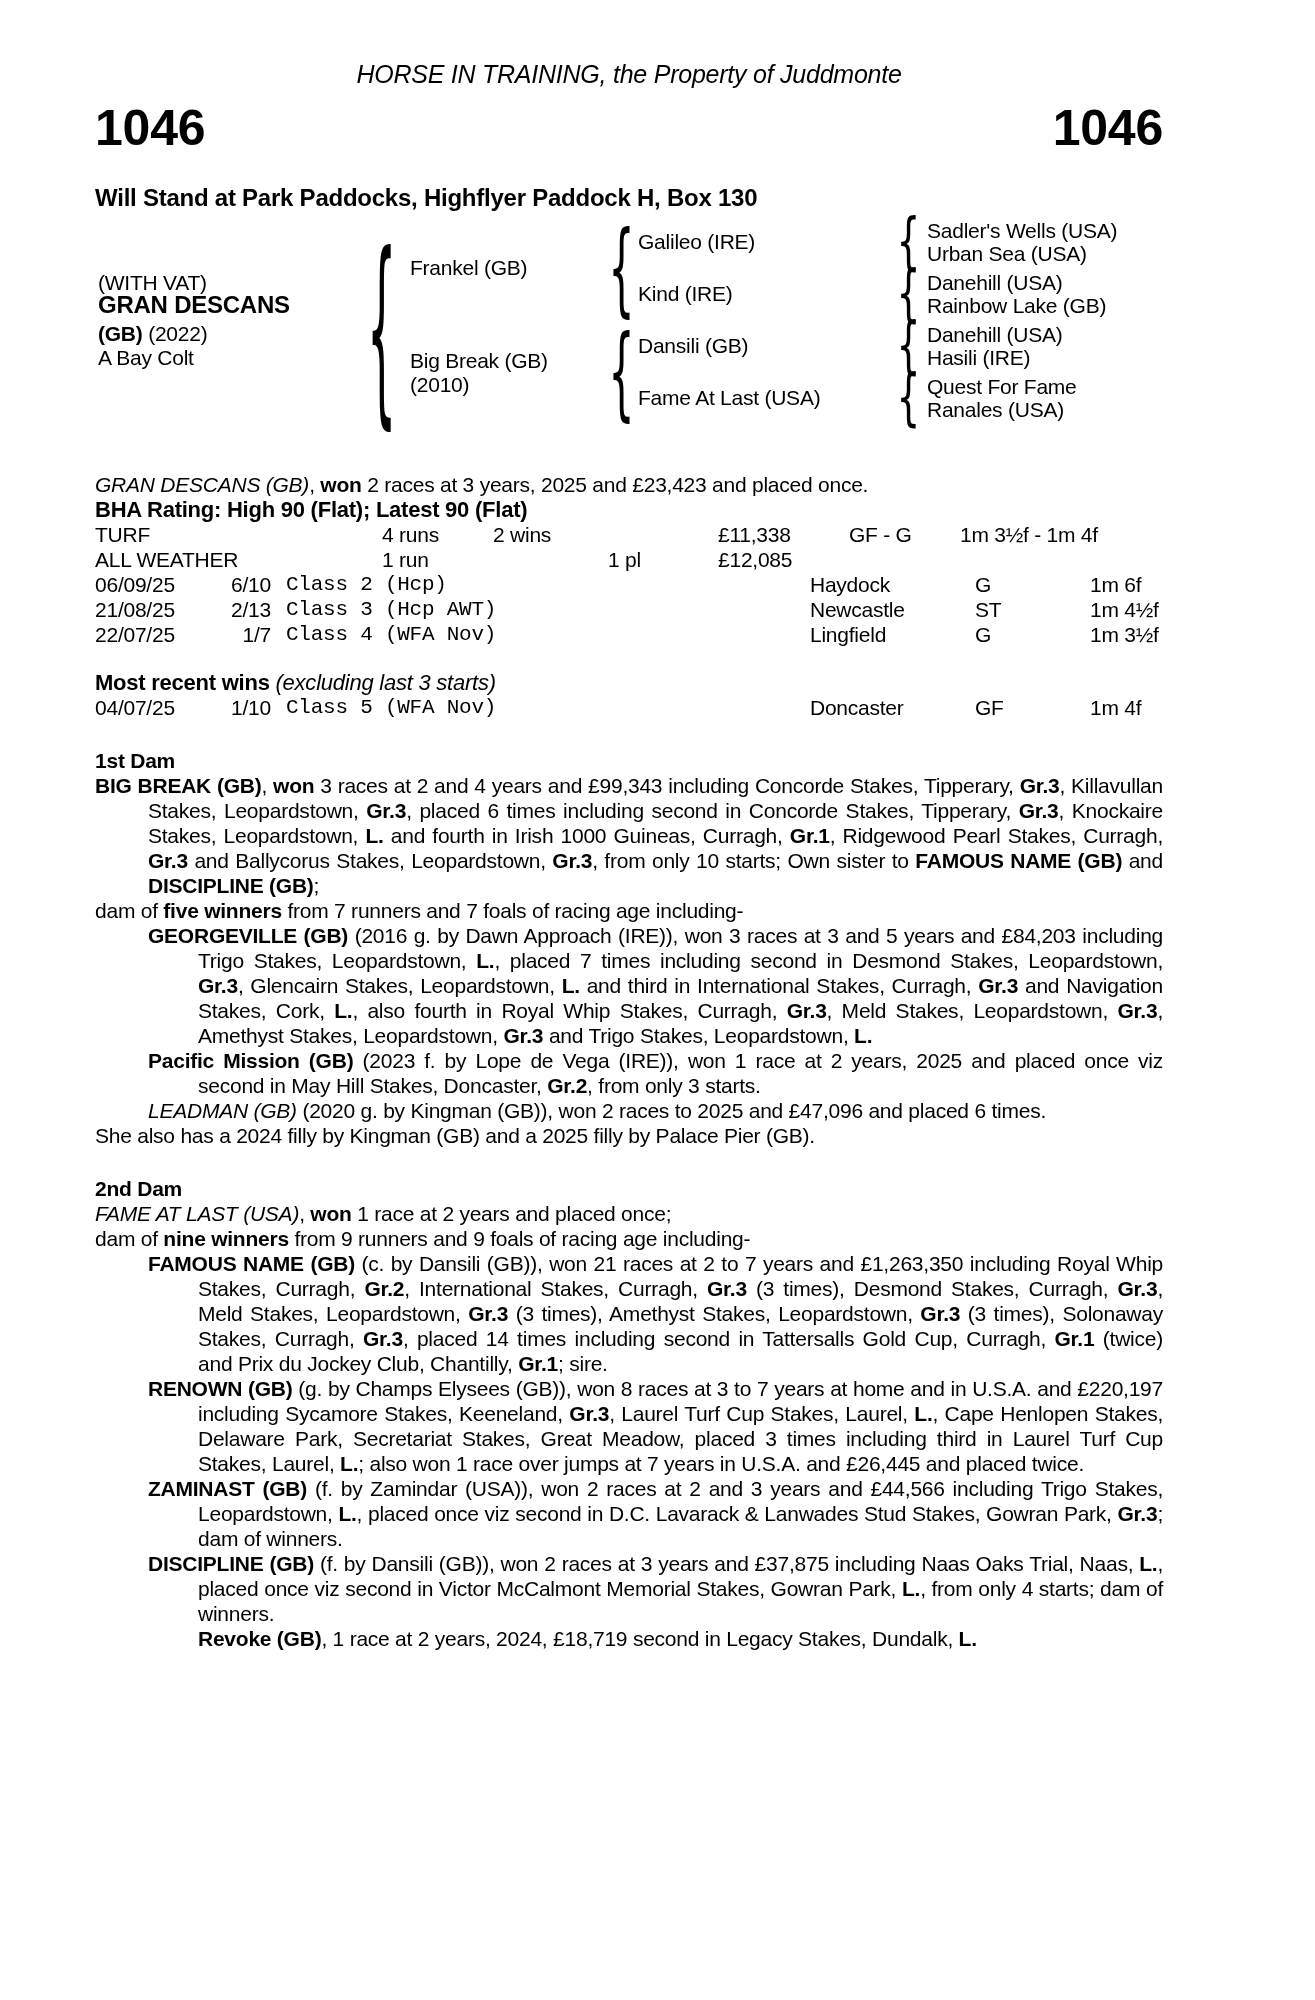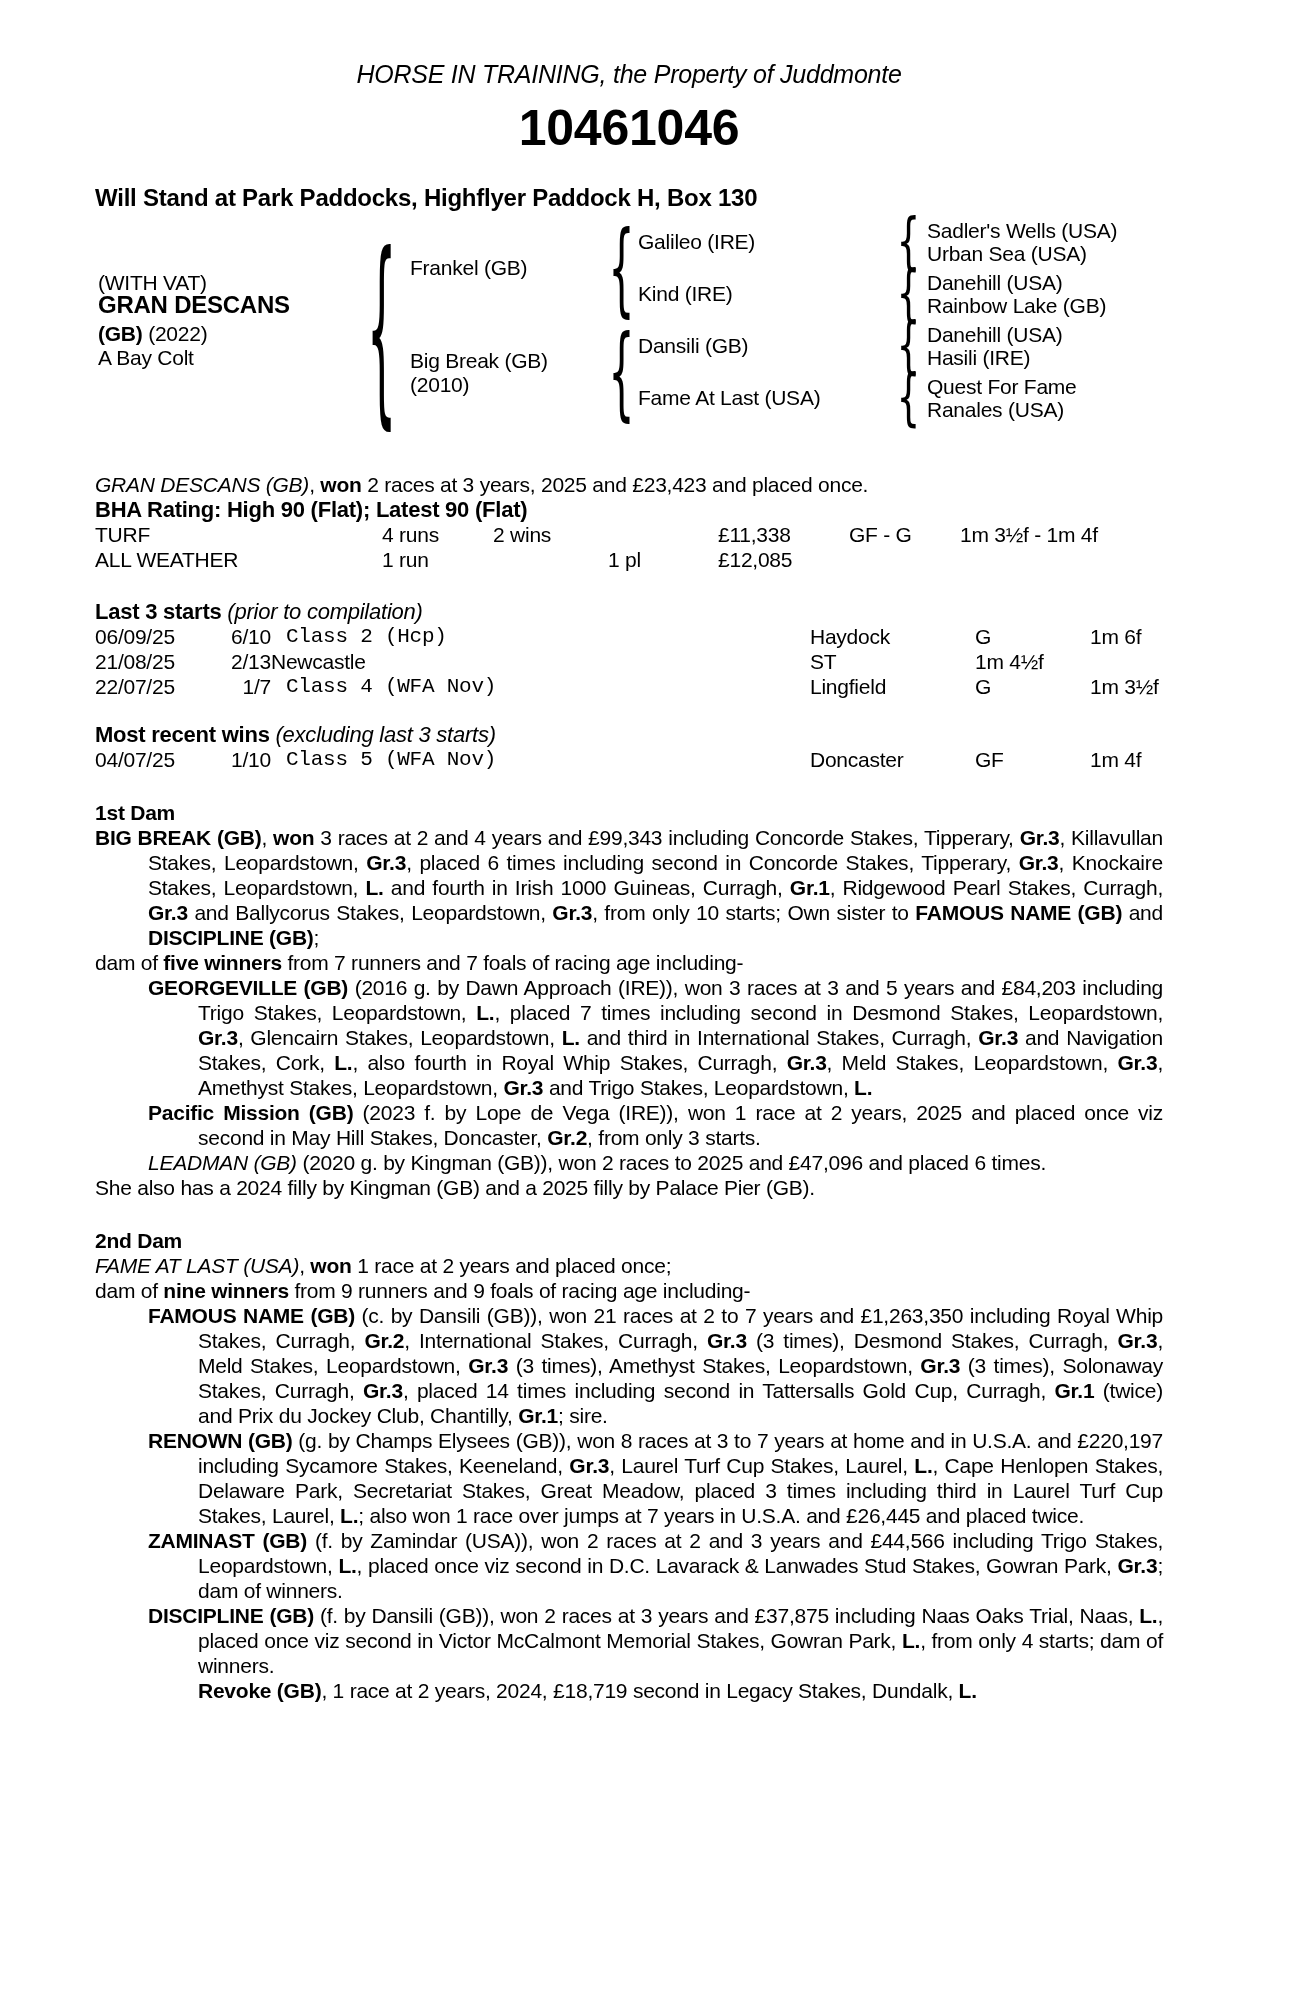--- a/index.html
+++ b/index.html
@@ -16,21 +16,21 @@
   .title {
     margin-top:60px;
     text-align:center;
     font-style:italic;
     font-size:25px;
     line-height:28px;
   }
   .lot-row {
     margin-top:18px;
     display:flex;
-    justify-content:center;
+    justify-content:space-between;
     font-weight:bold;
     font-size:50px;
     line-height:44px;
   }
   .stand {
     margin-top:34px;
     font-weight:bold;
     font-size:24px;
     line-height:28px;
   }
@@ -143,33 +143,33 @@
   <div class="stats-row">
     <span>ALL WEATHER</span>
     <span>1 run</span>
     <span></span>
     <span>1 pl</span>
     <span>£12,085</span>
     <span></span>
     <span></span>
   </div>
 
-  <div class="sect-head"><span class="b">Last 3 starts</span><span class="i"> (prior to compilation)</span></div>
 
   <div class="race-row">
     <span>06/09/25</span>
     <span class="pos">6/10</span>
     <span class="cls">Class 2 (Hcp)</span>
     <span>Haydock</span>
     <span>G</span>
     <span>1m 6f</span>
   </div>
   <div class="race-row">
     <span>21/08/25</span>
     <span class="pos">2/13</span>
+    <span class="cls">Class 3 (Hcp AWT)</span>
     <span>Newcastle</span>
     <span>ST</span>
     <span>1m 4½f</span>
   </div>
   <div class="race-row">
     <span>22/07/25</span>
     <span class="pos">1/7</span>
     <span class="cls">Class 4 (WFA Nov)</span>
     <span>Lingfield</span>
     <span>G</span>

